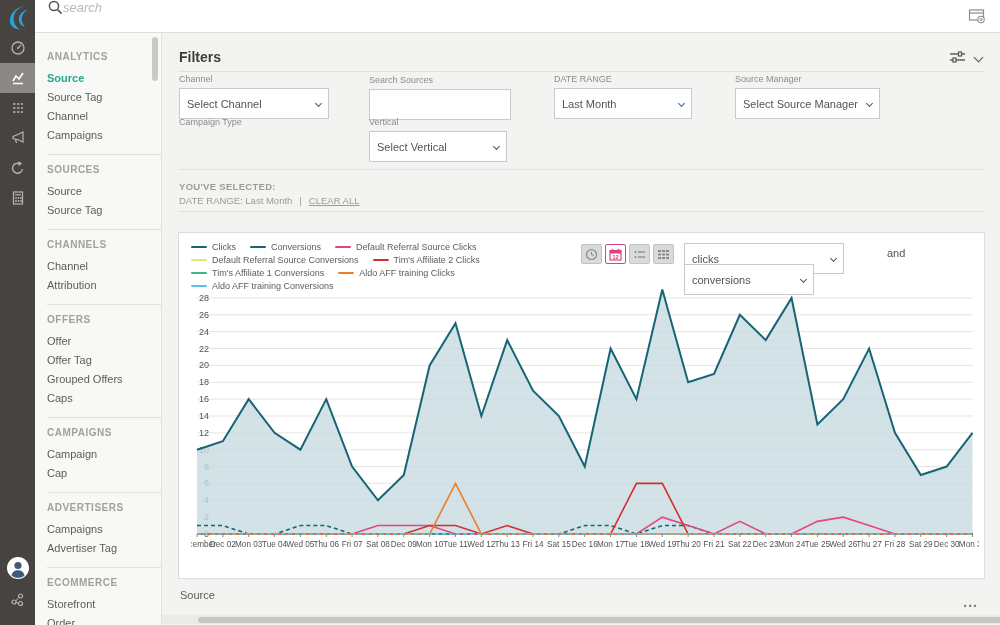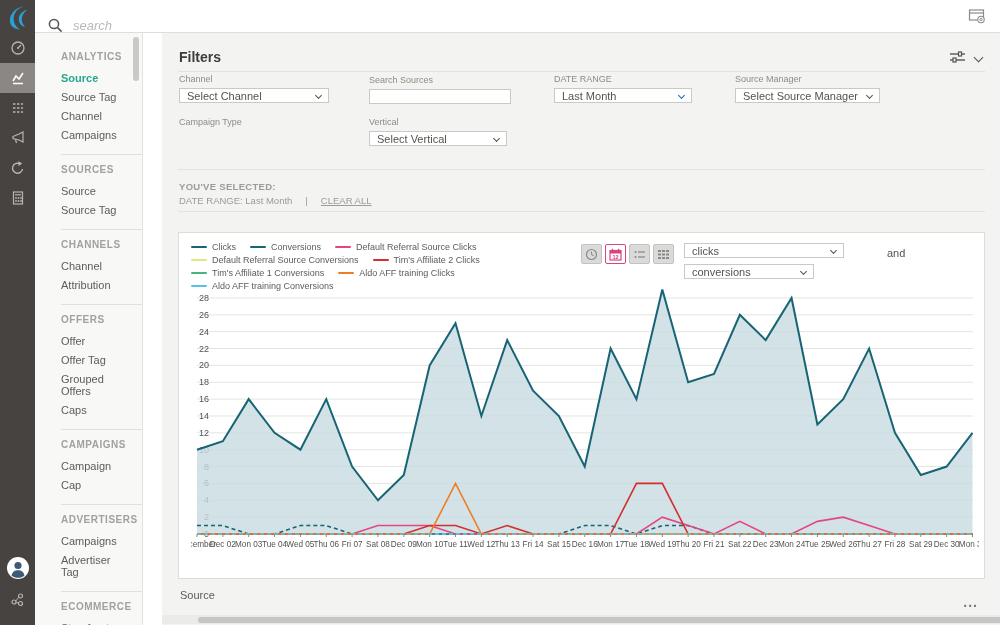--- a/index.html
+++ b/index.html
@@ -1,55 +1,55 @@
 <!DOCTYPE html>
 <html><head>
 <meta charset="utf-8">
 <style>
   * { box-sizing: border-box; margin: 0; padding: 0; }
   html,body { width:1000px; height:625px; overflow:hidden; font-family:"Liberation Sans", sans-serif; background:#fff; }
 
   
   .topbar { position:absolute; left:0; top:0; width:1000px; height:33px; background:#fff; border-bottom:1px solid #dededc; z-index:5; }
   .logo-box { position:absolute; left:0; top:0; width:35px; height:33px; background:#474340; display:flex; align-items:center; justify-content:center; }
-  .search-wrap { position:absolute; left:48px; top:0; height:33px; display:flex; align-items:flex-end; gap:10px; }
+  .search-wrap { position:absolute; left:48px; top:0; height:33px; display:flex; align-items:flex-start; }
   .search-placeholder { font-style:italic; color:#b9b9b7; font-size:13px; }
   .win-icon { position:absolute; right:14px; top:8px; }
 
   
   .rail { position:absolute; left:0; top:33px; width:35px; height:592px; background:#474340; }
   .rail-item { width:35px; height:30px; display:flex; align-items:center; justify-content:center; }
   .rail-item.active { background:#8b8784; }
   .rail-bottom { position:absolute; bottom:14px; left:0; width:35px; display:flex; flex-direction:column; align-items:center; gap:8px; }
 
   
-  .sidenav { position:absolute; left:35px; top:33px; width:108px; height:592px; background:#f8f8f6; border-right:1px solid #e2e2e0; padding:12px 0 0 26px; }
+  .sidenav { position:absolute; left:35px; top:33px; width:127px; height:592px; background:#f8f8f6; border-right:1px solid #e2e2e0; padding:12px 0 0 12px; }
   .nav-section { padding:6px 18px 7px 0; }
   .nav-section + .nav-section { border-top:1px solid #e0e0de; margin-top:3px; padding-top:9px; }
   .nav-header { font-size:10px; font-weight:bold; color:#a3a19d; letter-spacing:.5px; margin-bottom:6px; }
   .nav-item { font-size:11px; color:#5c5c59; padding:3.5px 0; cursor:pointer; }
   .nav-item.active { color:#26a88f; font-weight:bold; }
   .nav-scroll { position:absolute; right:3px; top:4px; width:6px; height:44px; background:#c9c9c7; border-radius:3px; }
 
   
   .main { position:absolute; left:162px; top:33px; width:838px; height:592px; background:#f3f3f1; }
   .filters-title { position:absolute; left:17px; top:16px; font-size:14px; font-weight:bold; color:#3c3c3a; }
   .filters-icons { position:absolute; right:18px; top:18px; display:flex; align-items:center; gap:10px; }
   .chev { width:7px; height:7px; border-right:1.6px solid #55534f; border-bottom:1.6px solid #55534f; transform:rotate(45deg); display:inline-block; }
   .divider { position:absolute; left:16px; right:15px; height:1px; background:#e2e2e0; }
 
   .field { position:absolute; }
   .field-label { font-size:9px; color:#8e8c88; margin-bottom:4px; }
-  .select, .text-input { background:#fff; border:1px solid #c9c9c7; height:15px; display:flex; align-items:center; padding:0 7px; font-size:11px; color:#55534f; justify-content:space-between; }
+  .select, .text-input { background:#fff; border:1px solid #c9c9c7; height:31px; display:flex; align-items:center; padding:0 7px; font-size:11px; color:#55534f; justify-content:space-between; }
   .select .chev { width:5px; height:5px; margin-left:8px; }
   .chev.blue { border-color:#1668c1; }
 
   .selected-block { position:absolute; left:17px; top:148px; }
   .selected-title { font-size:9.5px; font-weight:bold; color:#9d9b97; letter-spacing:.3px; }
-  .selected-line { font-size:9.5px; color:#9d9b97; margin-top:3px; display:flex; gap:13px; align-items:center; }
+  .selected-line { font-size:9.5px; color:#9d9b97; margin-top:3px; display:flex; gap:7px; align-items:center; }
   .clear-all { text-decoration:underline; cursor:pointer; }
 
   
   .panel { position:absolute; left:16px; top:199px; width:807px; height:347px; background:#fff; border:1px solid #dcdcda; }
   .legend { position:absolute; left:12px; top:9px; width:400px; display:flex; flex-wrap:wrap; column-gap:14px; row-gap:3px; }
   .legend-item { display:flex; align-items:center; gap:5px; }
   .legend-swatch { width:16px; height:2.5px; border-radius:1px; }
   .legend-label { font-size:9px; color:#5c5c59; white-space:nowrap; }
 
   .mini-btns { position:absolute; left:402px; top:11px; display:flex; gap:3px; }

